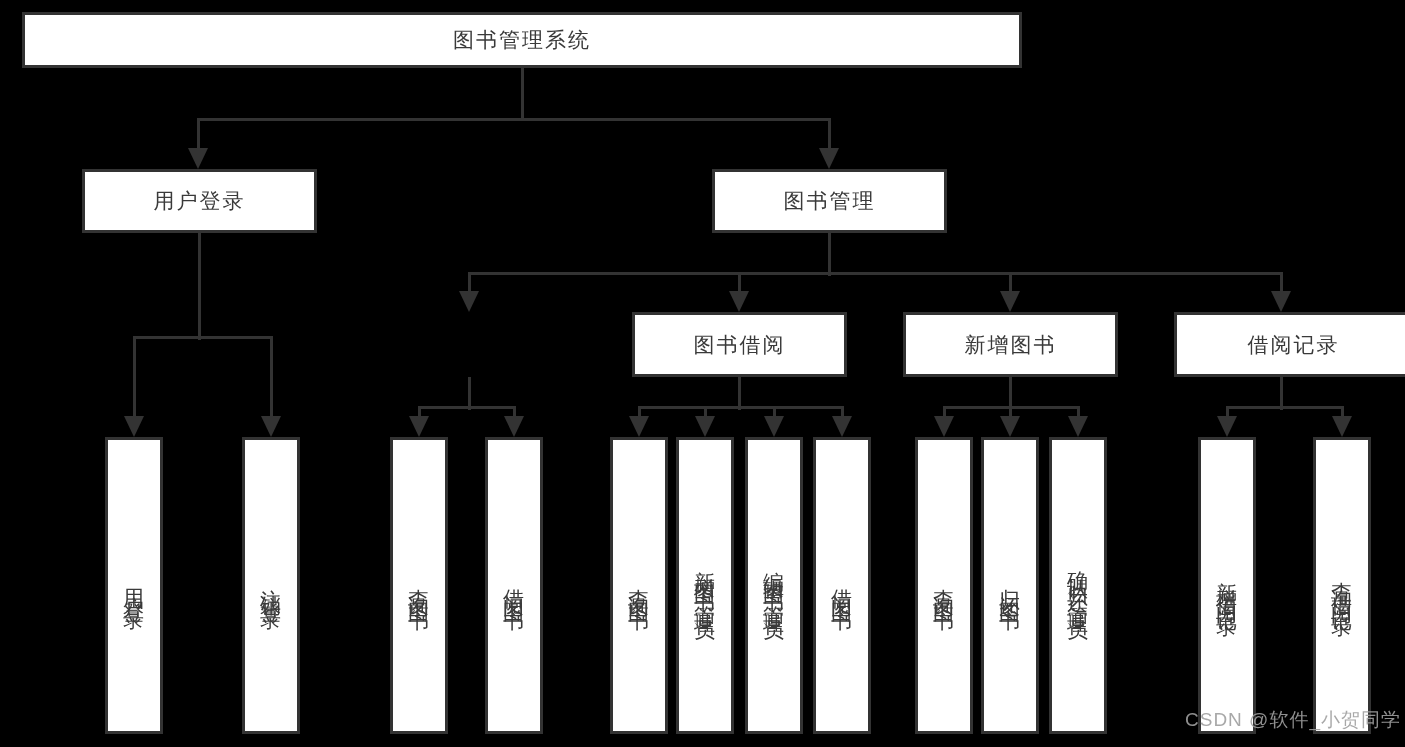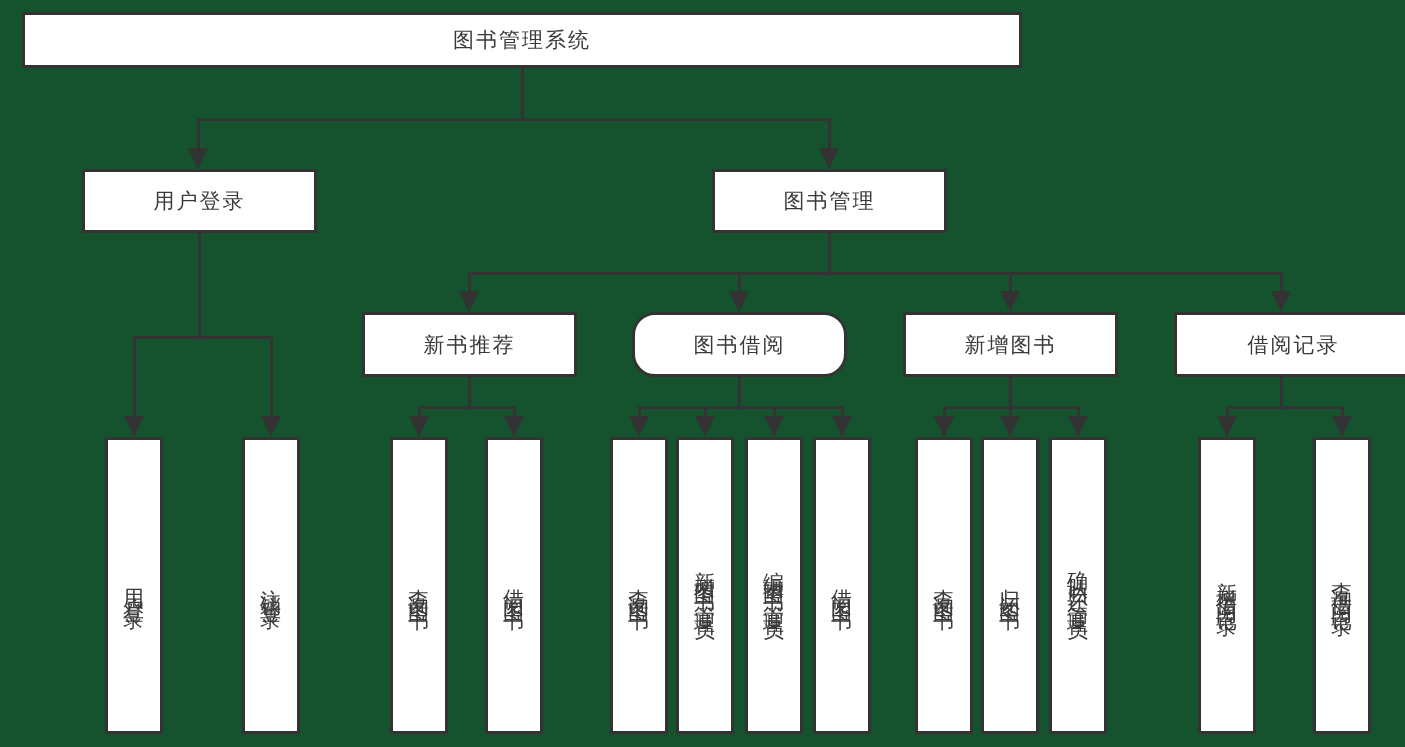--- a/index.html
+++ b/index.html
@@ -5,21 +5,21 @@
   html, body {
     margin: 0; padding: 0;
     width: 1405px; height: 747px;
     background: #ffffff;
     overflow: hidden;
     font-family: "Liberation Sans", sans-serif;
   }
   #canvas {
     position: relative;
     width: 1405px; height: 747px;
-    background: #14532d;
+    background: #000000;
   }
   .node {
     position: absolute;
     box-sizing: border-box;
     border: 3px solid #333333;
     background: #ffffff;
     display: flex;
     align-items: center;
     justify-content: center;
     color: #3a3a3a;
@@ -67,24 +67,21 @@
     <span>图书管理系统</span>
   </div>
 
   <div class="node hnode" style="left:82px; top:169px; width:235px; height:64px;">
     <span>用户登录</span>
   </div>
   <div class="node hnode" style="left:712px; top:169px; width:235px; height:64px;">
     <span>图书管理</span>
   </div>
 
-  <div class="node hnode" style="left:362px; top:312px; width:215px; height:65px;">
-    <span>新书推荐</span>
-  </div>
-  <div class="node hnode" style="left:632px; top:312px; width:215px; height:65px;border-radius:23px;">
+  <div class="node hnode" style="left:632px; top:312px; width:215px; height:65px;">
     <span>图书借阅</span>
   </div>
   <div class="node hnode" style="left:903px; top:312px; width:215px; height:65px;">
     <span>新增图书</span>
   </div>
   <div class="node hnode" style="left:1174px; top:312px; width:239px; height:65px;">
     <span>借阅记录</span>
   </div>
 
   <div class="node leaf" style="left:105px; top:437px; width:58px; height:297px;">
@@ -124,20 +121,21 @@
     <span class="vtext">确认归还（管理员）</span>
   </div>
 
   <div class="node leaf" style="left:1198px; top:437px; width:58px; height:297px;">
     <span class="vtext">新增借阅记录</span>
   </div>
   <div class="node leaf" style="left:1313px; top:437px; width:58px; height:297px;">
     <span class="vtext">查询借阅记录</span>
   </div>
 
+  <div class="watermark">CSDN @软件_小贺同学</div>
 
 <div class="vl" style="left: 521px; top: 67px; height: 54px;"></div>
     <div class="vl" style="left: 197px; top: 119px; height: 37px;"></div>
     <div class="vl" style="left: 828px; top: 119px; height: 37px;"></div>
     <div class="vl" style="left: 828px; top: 233px; height: 43px;"></div>
     <div class="vl" style="left: 468px; top: 274px; height: 26px;"></div>
     <div class="vl" style="left: 738px; top: 274px; height: 26px;"></div>
     <div class="vl" style="left: 1009px; top: 274px; height: 26px;"></div>
     <div class="vl" style="left: 1280px; top: 274px; height: 26px;"></div>
     <div class="vl" style="left: 198px; top: 233px; height: 107px;"></div>

